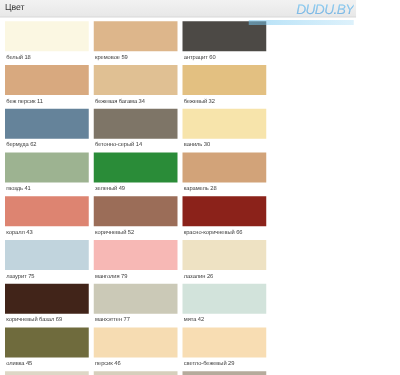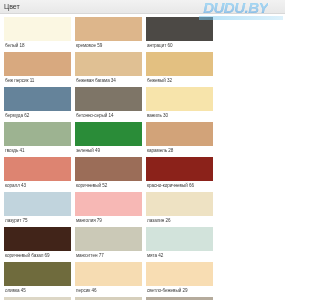--- a/index.html
+++ b/index.html
@@ -30,24 +30,24 @@
     top: 2px;
     font-size: 7px;
     color: #333333;
     line-height: 10px;
     letter-spacing: 0px;
   }
 
   
   .watermark {
     position: absolute;
-    right: 17px;
+    right: 2px;
     top: 0px;
-    font-size: 15px;
-    font-weight: bold;
+    font-size: 11px;
+    font-weight: normal;
     font-style: italic;
     letter-spacing: -0.5px;
     background: linear-gradient(#4db8ee, #0a6ec4);
     -webkit-background-clip: text;
     background-clip: text;
     color: transparent;
     text-shadow: 0 0 1px rgba(255,255,255,0.6);
     z-index: 40;
     pointer-events: none;
     line-height: 16px;

